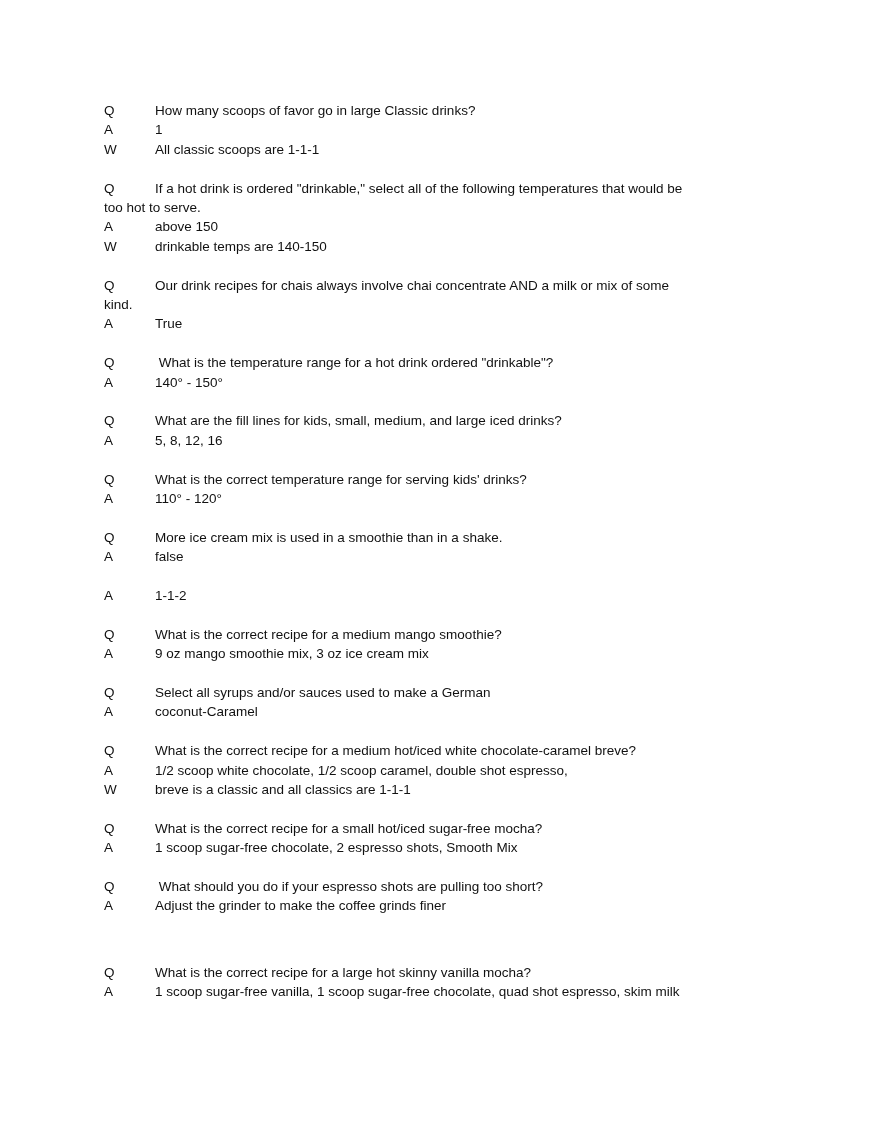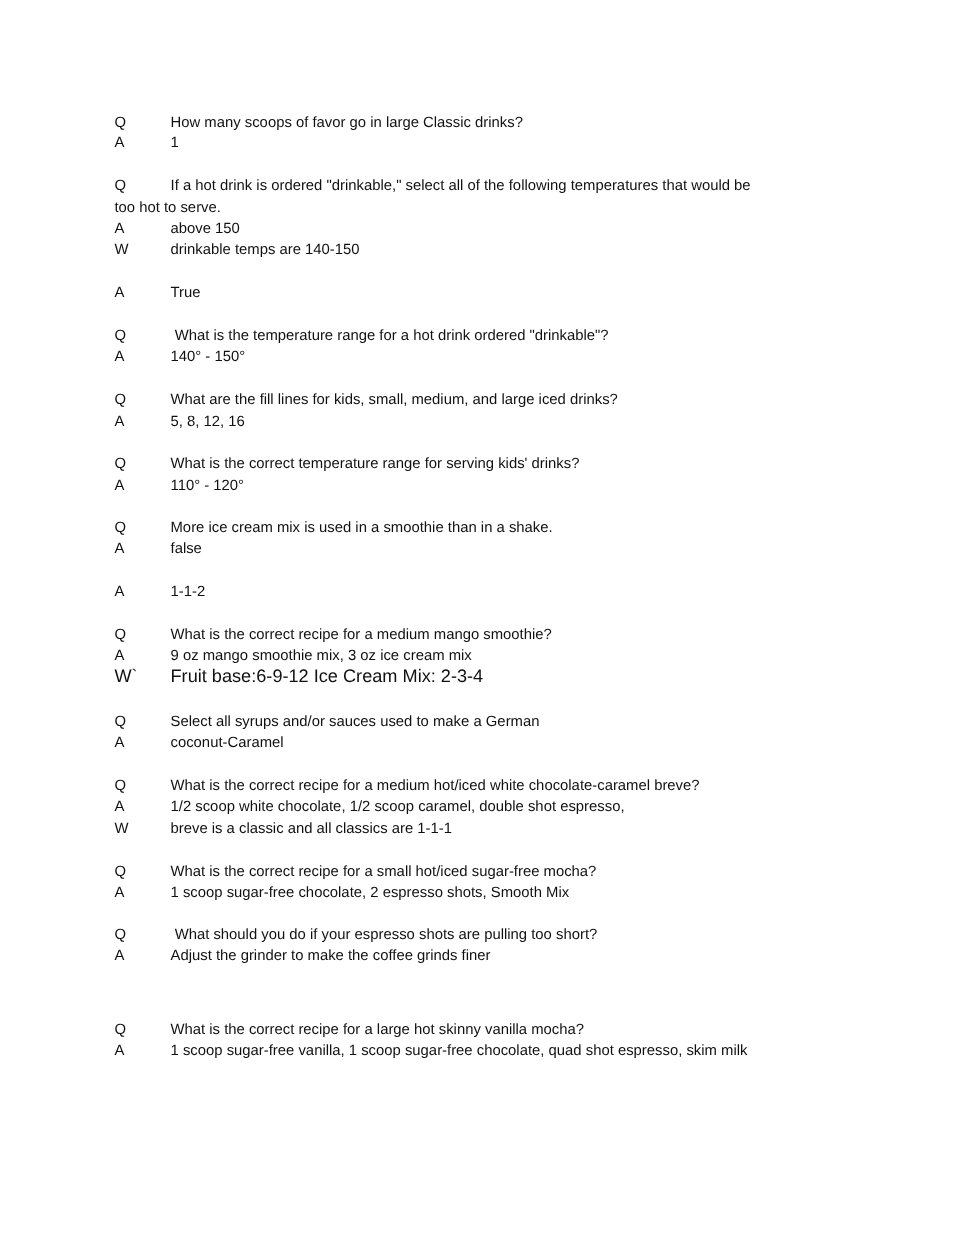--- a/index.html
+++ b/index.html
@@ -43,27 +43,29 @@
   }
 </style>
 </head>
 <body>
 
 <div class="page">
   <div id="qa-list">
       <div class="qa-block">
         <div class="qa-row"><span class="row-label">Q</span><span class="row-text">How many scoops of favor go in large Classic drinks?</span></div>
         <div class="qa-row"><span class="row-label">A</span><span class="row-text">1</span></div>
+        <div class="qa-row"><span class="row-label">W</span><span class="row-text">All classic scoops are 1-1-1</span></div>
       </div>
       <div class="qa-block">
         <div class="qa-row"><span class="row-label">Q</span><span class="row-text">If a hot drink is ordered "drinkable," select all of the following temperatures that would be too hot to serve.</span></div>
         <div class="qa-row"><span class="row-label">A</span><span class="row-text">above 150</span></div>
         <div class="qa-row"><span class="row-label">W</span><span class="row-text">drinkable temps are 140-150</span></div>
       </div>
       <div class="qa-block">
+        <div class="qa-row"><span class="row-label">Q</span><span class="row-text">Our drink recipes for chais always involve chai concentrate AND a milk or mix of some kind.</span></div>
         <div class="qa-row"><span class="row-label">A</span><span class="row-text">True</span></div>
       </div>
       <div class="qa-block">
         <div class="qa-row"><span class="row-label">Q</span><span class="row-text"> What is the temperature range for a hot drink ordered "drinkable"?</span></div>
         <div class="qa-row"><span class="row-label">A</span><span class="row-text">140° - 150°</span></div>
       </div>
       <div class="qa-block">
         <div class="qa-row"><span class="row-label">Q</span><span class="row-text">What are the fill lines for kids, small, medium, and large iced drinks?</span></div>
         <div class="qa-row"><span class="row-label">A</span><span class="row-text">5, 8, 12, 16</span></div>
       </div>
@@ -74,21 +76,20 @@
       <div class="qa-block">
         <div class="qa-row"><span class="row-label">Q</span><span class="row-text">More ice cream mix is used in a smoothie than in a shake.</span></div>
         <div class="qa-row"><span class="row-label">A</span><span class="row-text">false</span></div>
       </div>
       <div class="qa-block">
         <div class="qa-row"><span class="row-label">A</span><span class="row-text">1-1-2</span></div>
       </div>
       <div class="qa-block">
         <div class="qa-row"><span class="row-label">Q</span><span class="row-text">What is the correct recipe for a medium mango smoothie?</span></div>
         <div class="qa-row"><span class="row-label">A</span><span class="row-text">9 oz mango smoothie mix, 3 oz ice cream mix</span></div>
-        <div class="qa-row emphasis"><span class="row-label">W`</span><span class="row-text">Fruit base:6-9-12 Ice Cream Mix: 2-3-4</span></div>
       </div>
       <div class="qa-block">
         <div class="qa-row"><span class="row-label">Q</span><span class="row-text">Select all syrups and/or sauces used to make a German</span></div>
         <div class="qa-row"><span class="row-label">A</span><span class="row-text">coconut-Caramel</span></div>
       </div>
       <div class="qa-block">
         <div class="qa-row"><span class="row-label">Q</span><span class="row-text">What is the correct recipe for a medium hot/iced white chocolate-caramel breve?</span></div>
         <div class="qa-row"><span class="row-label">A</span><span class="row-text">1/2 scoop white chocolate, 1/2 scoop caramel, double shot espresso,</span></div>
         <div class="qa-row"><span class="row-label">W</span><span class="row-text">breve is a classic and all classics are 1-1-1</span></div>
       </div>

